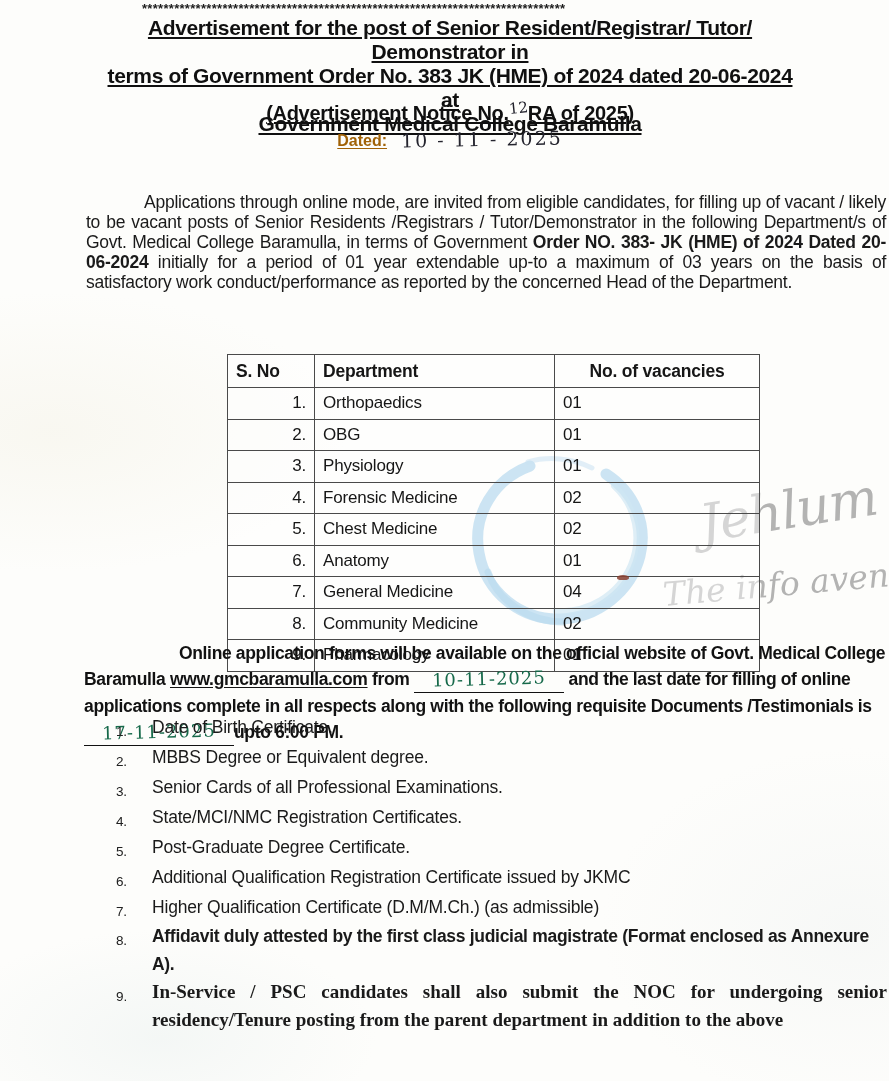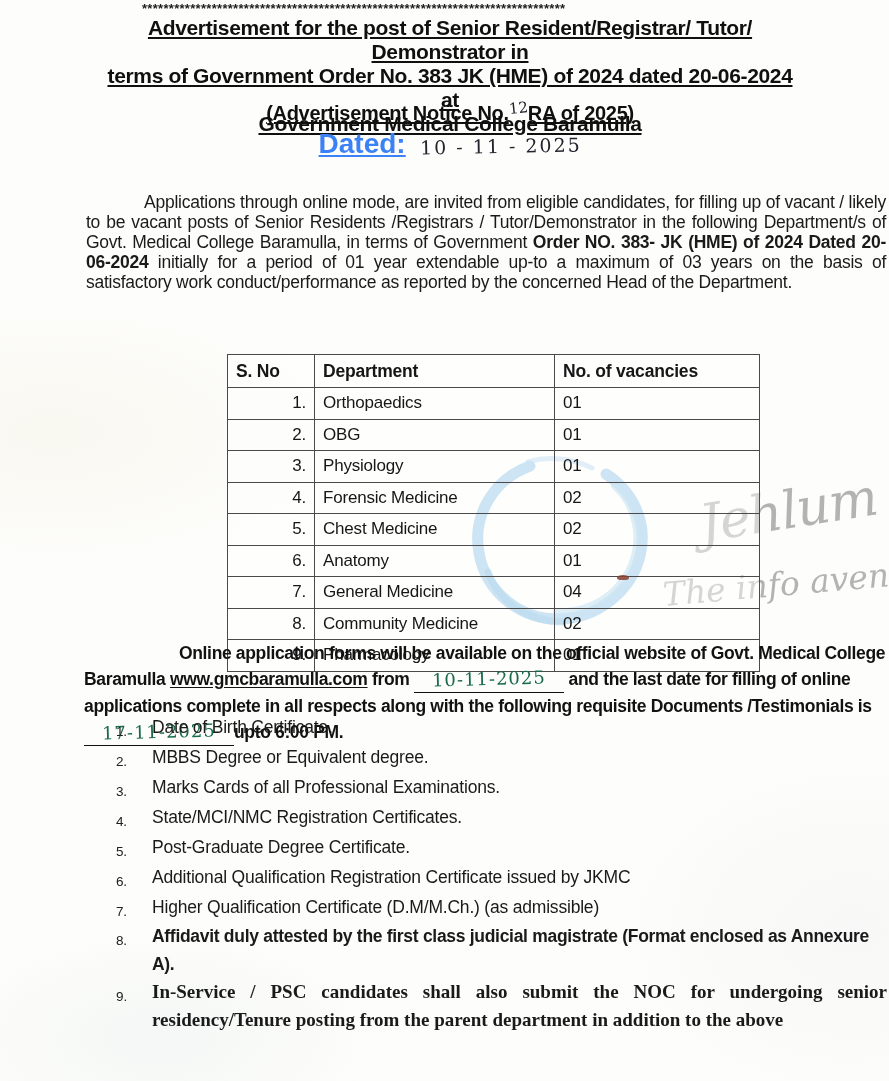--- a/index.html
+++ b/index.html
@@ -134,24 +134,24 @@
     position: absolute;
     left: 100px;
     top: 128px;
     width: 700px;
     text-align: center;
     white-space: nowrap;
   }
   .dated-label {
     font-family: "Liberation Sans", sans-serif;
     font-weight: bold;
-    font-size: 28px;
+    font-size: 16px;
     text-decoration: underline;
     text-underline-offset: 2px;
-    color: #3b82f6;
+    color: #a16207;
   }
   .hw-dated {
     font-family: "DejaVu Serif", serif;
     font-size: 19px;
     letter-spacing: 2px;
     color: #24242e;
     margin-left: 14px;
     display: inline-block;
     transform: rotate(-1deg);
   }
@@ -193,21 +193,21 @@
   .vac-table th {
     font-weight: bold;
     font-size: 17.5px;
     height: 24px;
   }
   .col-sno   { width: 70px;  text-align: right; padding-right: 16px; }
   .col-dept  { width: 223px; text-align: left;  padding-left: 10px; }
   .col-vac   { width: 188px; text-align: left; }
   .th-sno    { text-align: left; padding-left: 10px; }
   .th-dept   { text-align: left; padding-left: 10px; }
-  .th-vac    { text-align: left; }
+  .th-vac    { text-align: center; }
   .red-mark {
     position: absolute;
     left: 617px;
     top: 575px;
     width: 12px;
     height: 5px;
     border-radius: 50% 50% 40% 40%;
     background: #8a4030;
     opacity: 0.85;
     pointer-events: none;
@@ -385,21 +385,21 @@
     <li class="doc-item">
       <span class="doc-num">1.</span>
       <span>Date of Birth Certificate.</span>
     </li>
     <li class="doc-item">
       <span class="doc-num">2.</span>
       <span>MBBS Degree or Equivalent degree.</span>
     </li>
     <li class="doc-item">
       <span class="doc-num">3.</span>
-      <span>Marks Cards of all Professional Examinations.</span>
+      <span>Senior Cards of all Professional Examinations.</span>
     </li>
     <li class="doc-item">
       <span class="doc-num">4.</span>
       <span>State/MCI/NMC Registration Certificates.</span>
     </li>
     <li class="doc-item">
       <span class="doc-num">5.</span>
       <span>Post-Graduate Degree Certificate.</span>
     </li>
     <li class="doc-item">

